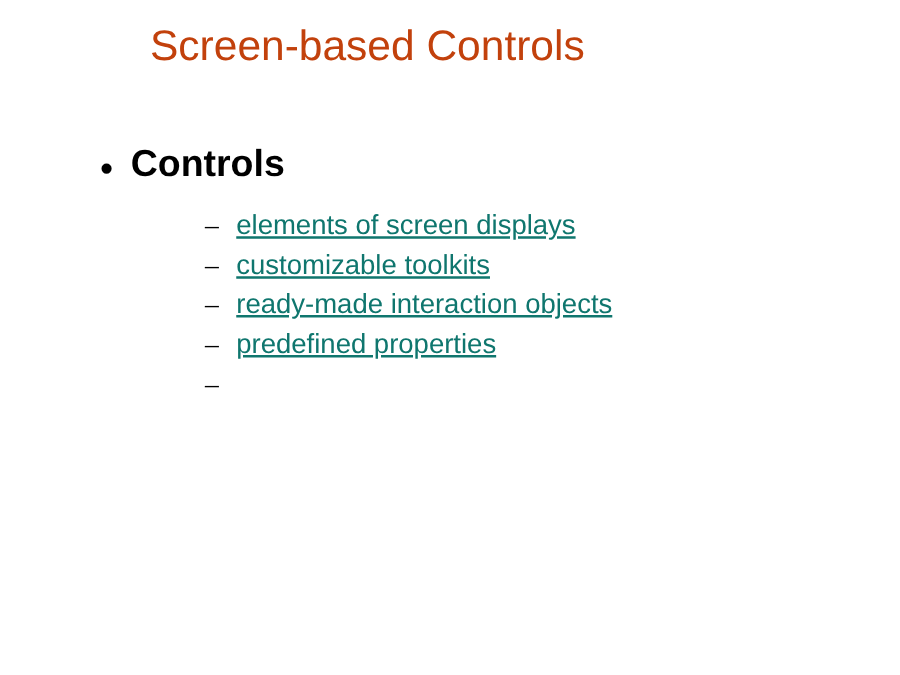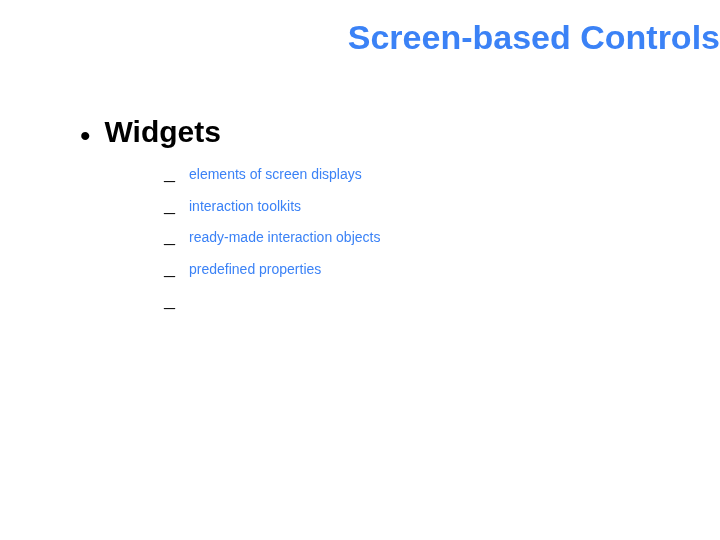--- a/index.html
+++ b/index.html
@@ -14,24 +14,24 @@
       font-family: "Comic Sans MS", "Comic Sans", cursive, sans-serif;
       position: relative;
       overflow: hidden;
     }
     .slide {
       width: 100%;
       height: 100%;
       padding-top: 18px;
     }
     .title {
-      color: #3b82f6;
+      color: #c2410c;
       font-size: 34px;
-      font-weight: bold;
-      text-align: right;
+      font-weight: normal;
+      text-align: left;
       margin-left: 120px;
       margin-bottom: 58px;
     }
     .bullet-level-1 {
       display: flex;
       align-items: flex-start;
       margin-left: 80px;
       margin-bottom: 14px;
     }
     .bullet-dot {
@@ -55,44 +55,45 @@
       margin-bottom: 2px;
     }
     .dash {
       font-size: 22px;
       color: #000000;
       margin-right: 14px;
       line-height: 1.35;
       font-family: "Comic Sans MS", cursive;
     }
     .bullet-2-text {
-      font-size: 14px;
-      color: #3b82f6;
+      font-size: 22px;
+      color: #0f766e;
       line-height: 1.35;
+      text-decoration: underline;
     }
   </style>
 </head>
 <body>
 
 <div class="slide">
   <h1 class="title">Screen-based Controls</h1>
 
   <div class="bullet-level-1">
     <span class="bullet-dot">•</span>
-    <span class="bullet-1-text">Widgets</span>
+    <span class="bullet-1-text">Controls</span>
   </div>
 
   <div class="sub-list">
     <div class="bullet-level-2">
       <span class="dash">–</span>
       <span class="bullet-2-text">elements of screen displays</span>
     </div>
     <div class="bullet-level-2">
       <span class="dash">–</span>
-      <span class="bullet-2-text">interaction toolkits</span>
+      <span class="bullet-2-text">customizable toolkits</span>
     </div>
     <div class="bullet-level-2">
       <span class="dash">–</span>
       <span class="bullet-2-text">ready-made interaction objects</span>
     </div>
     <div class="bullet-level-2">
       <span class="dash">–</span>
       <span class="bullet-2-text">predefined properties</span>
     </div>
     <div class="bullet-level-2">

